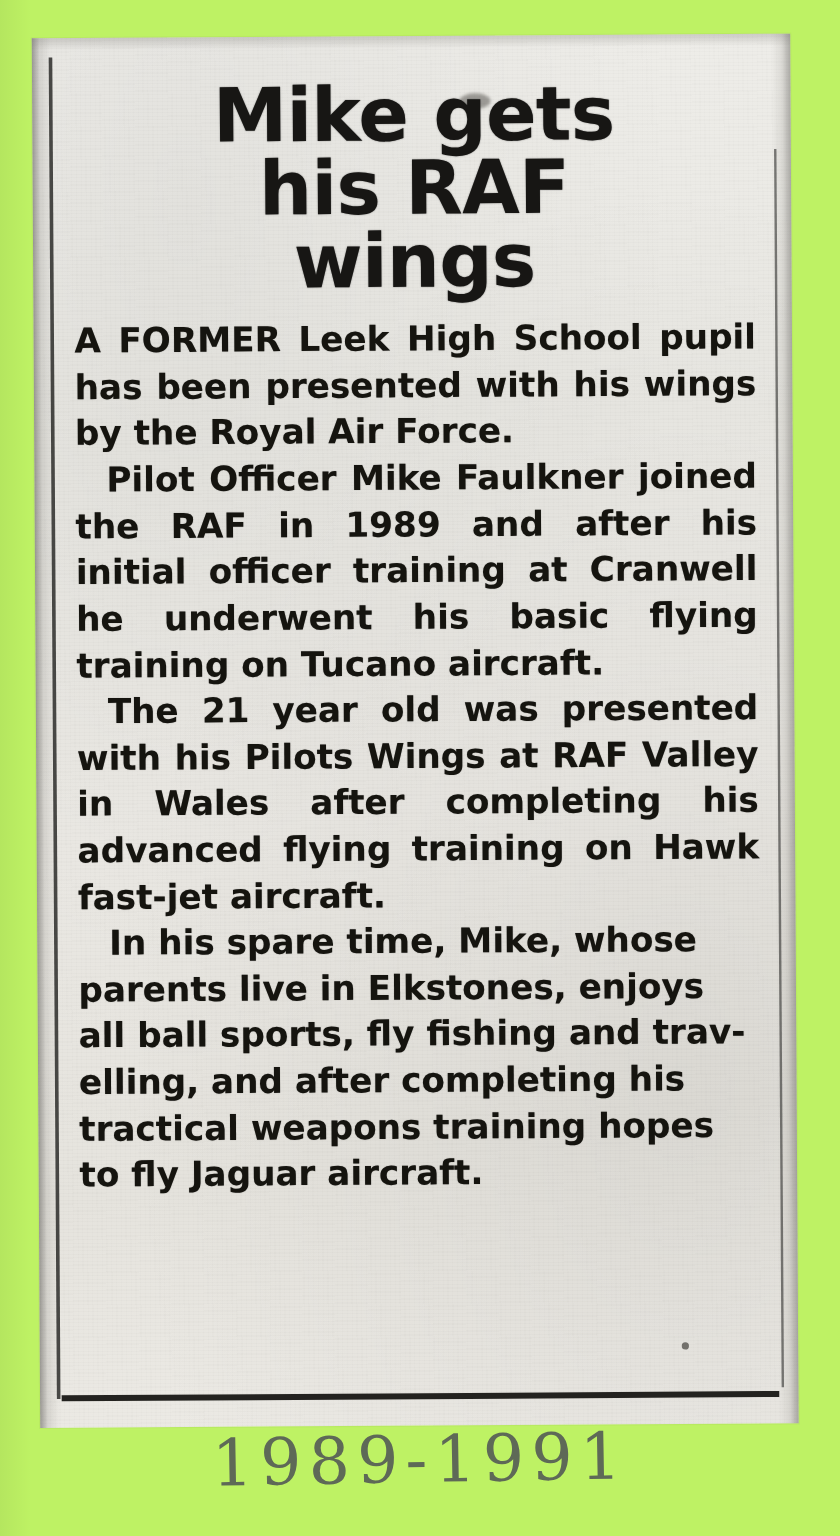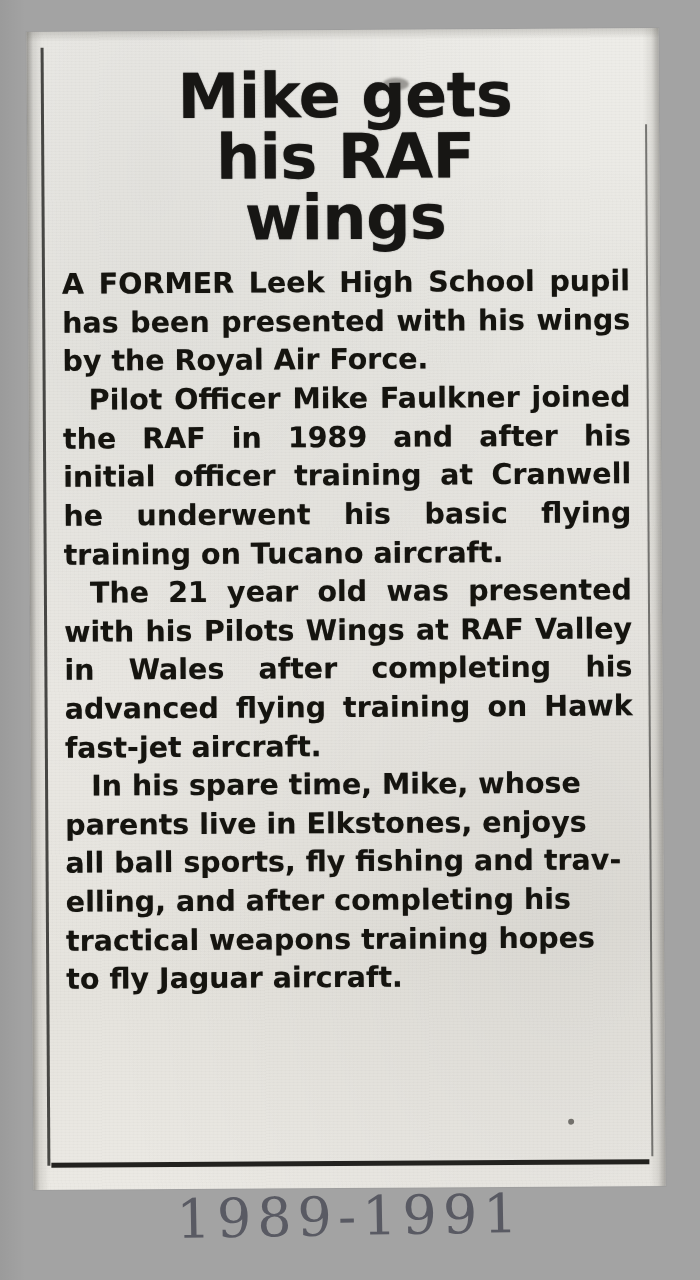--- a/index.html
+++ b/index.html
@@ -12,21 +12,21 @@
     height: 1280px;
     overflow: hidden;
     font-family: "DejaVu Sans", sans-serif;
   }
 
   
   #page {
     position: relative;
     width: 700px;
     height: 1280px;
-    background: #a3a3a3;
+    background: #bef264;
   }
 
   
   #clipping {
     position: absolute;
     left: 30px;
     top: 30px;
     width: 632px;
     height: 1158px;
     background:

